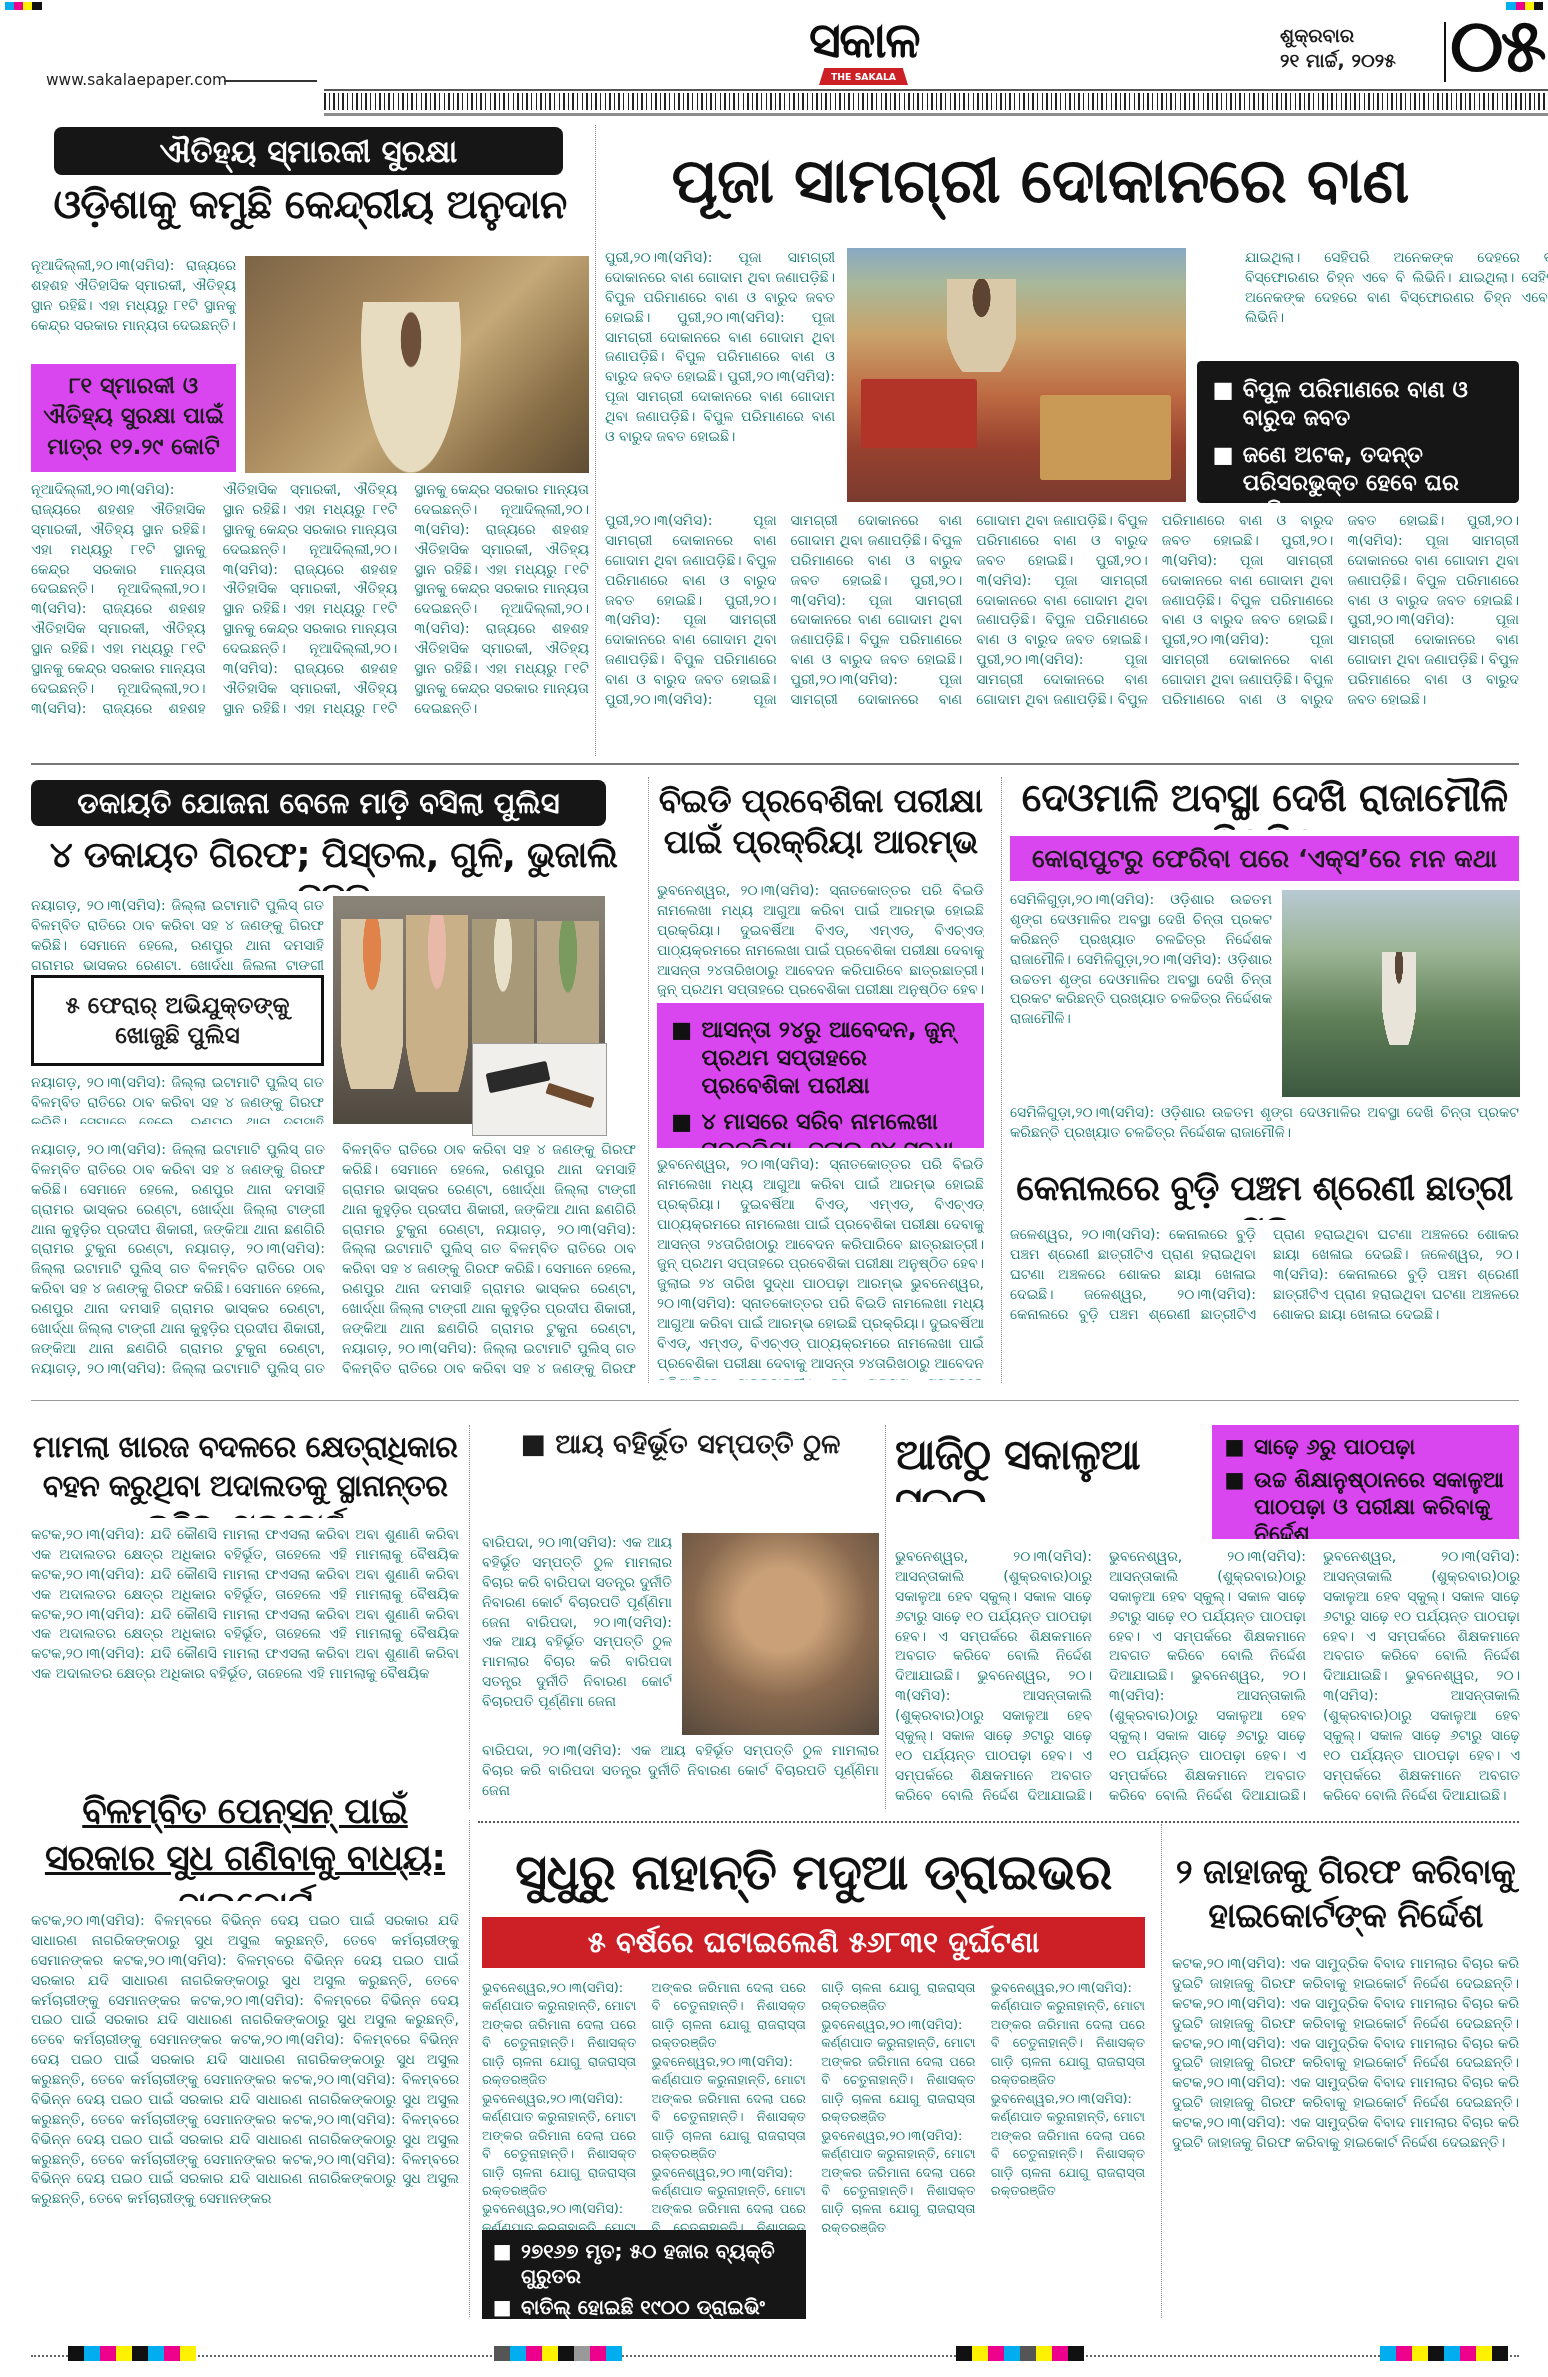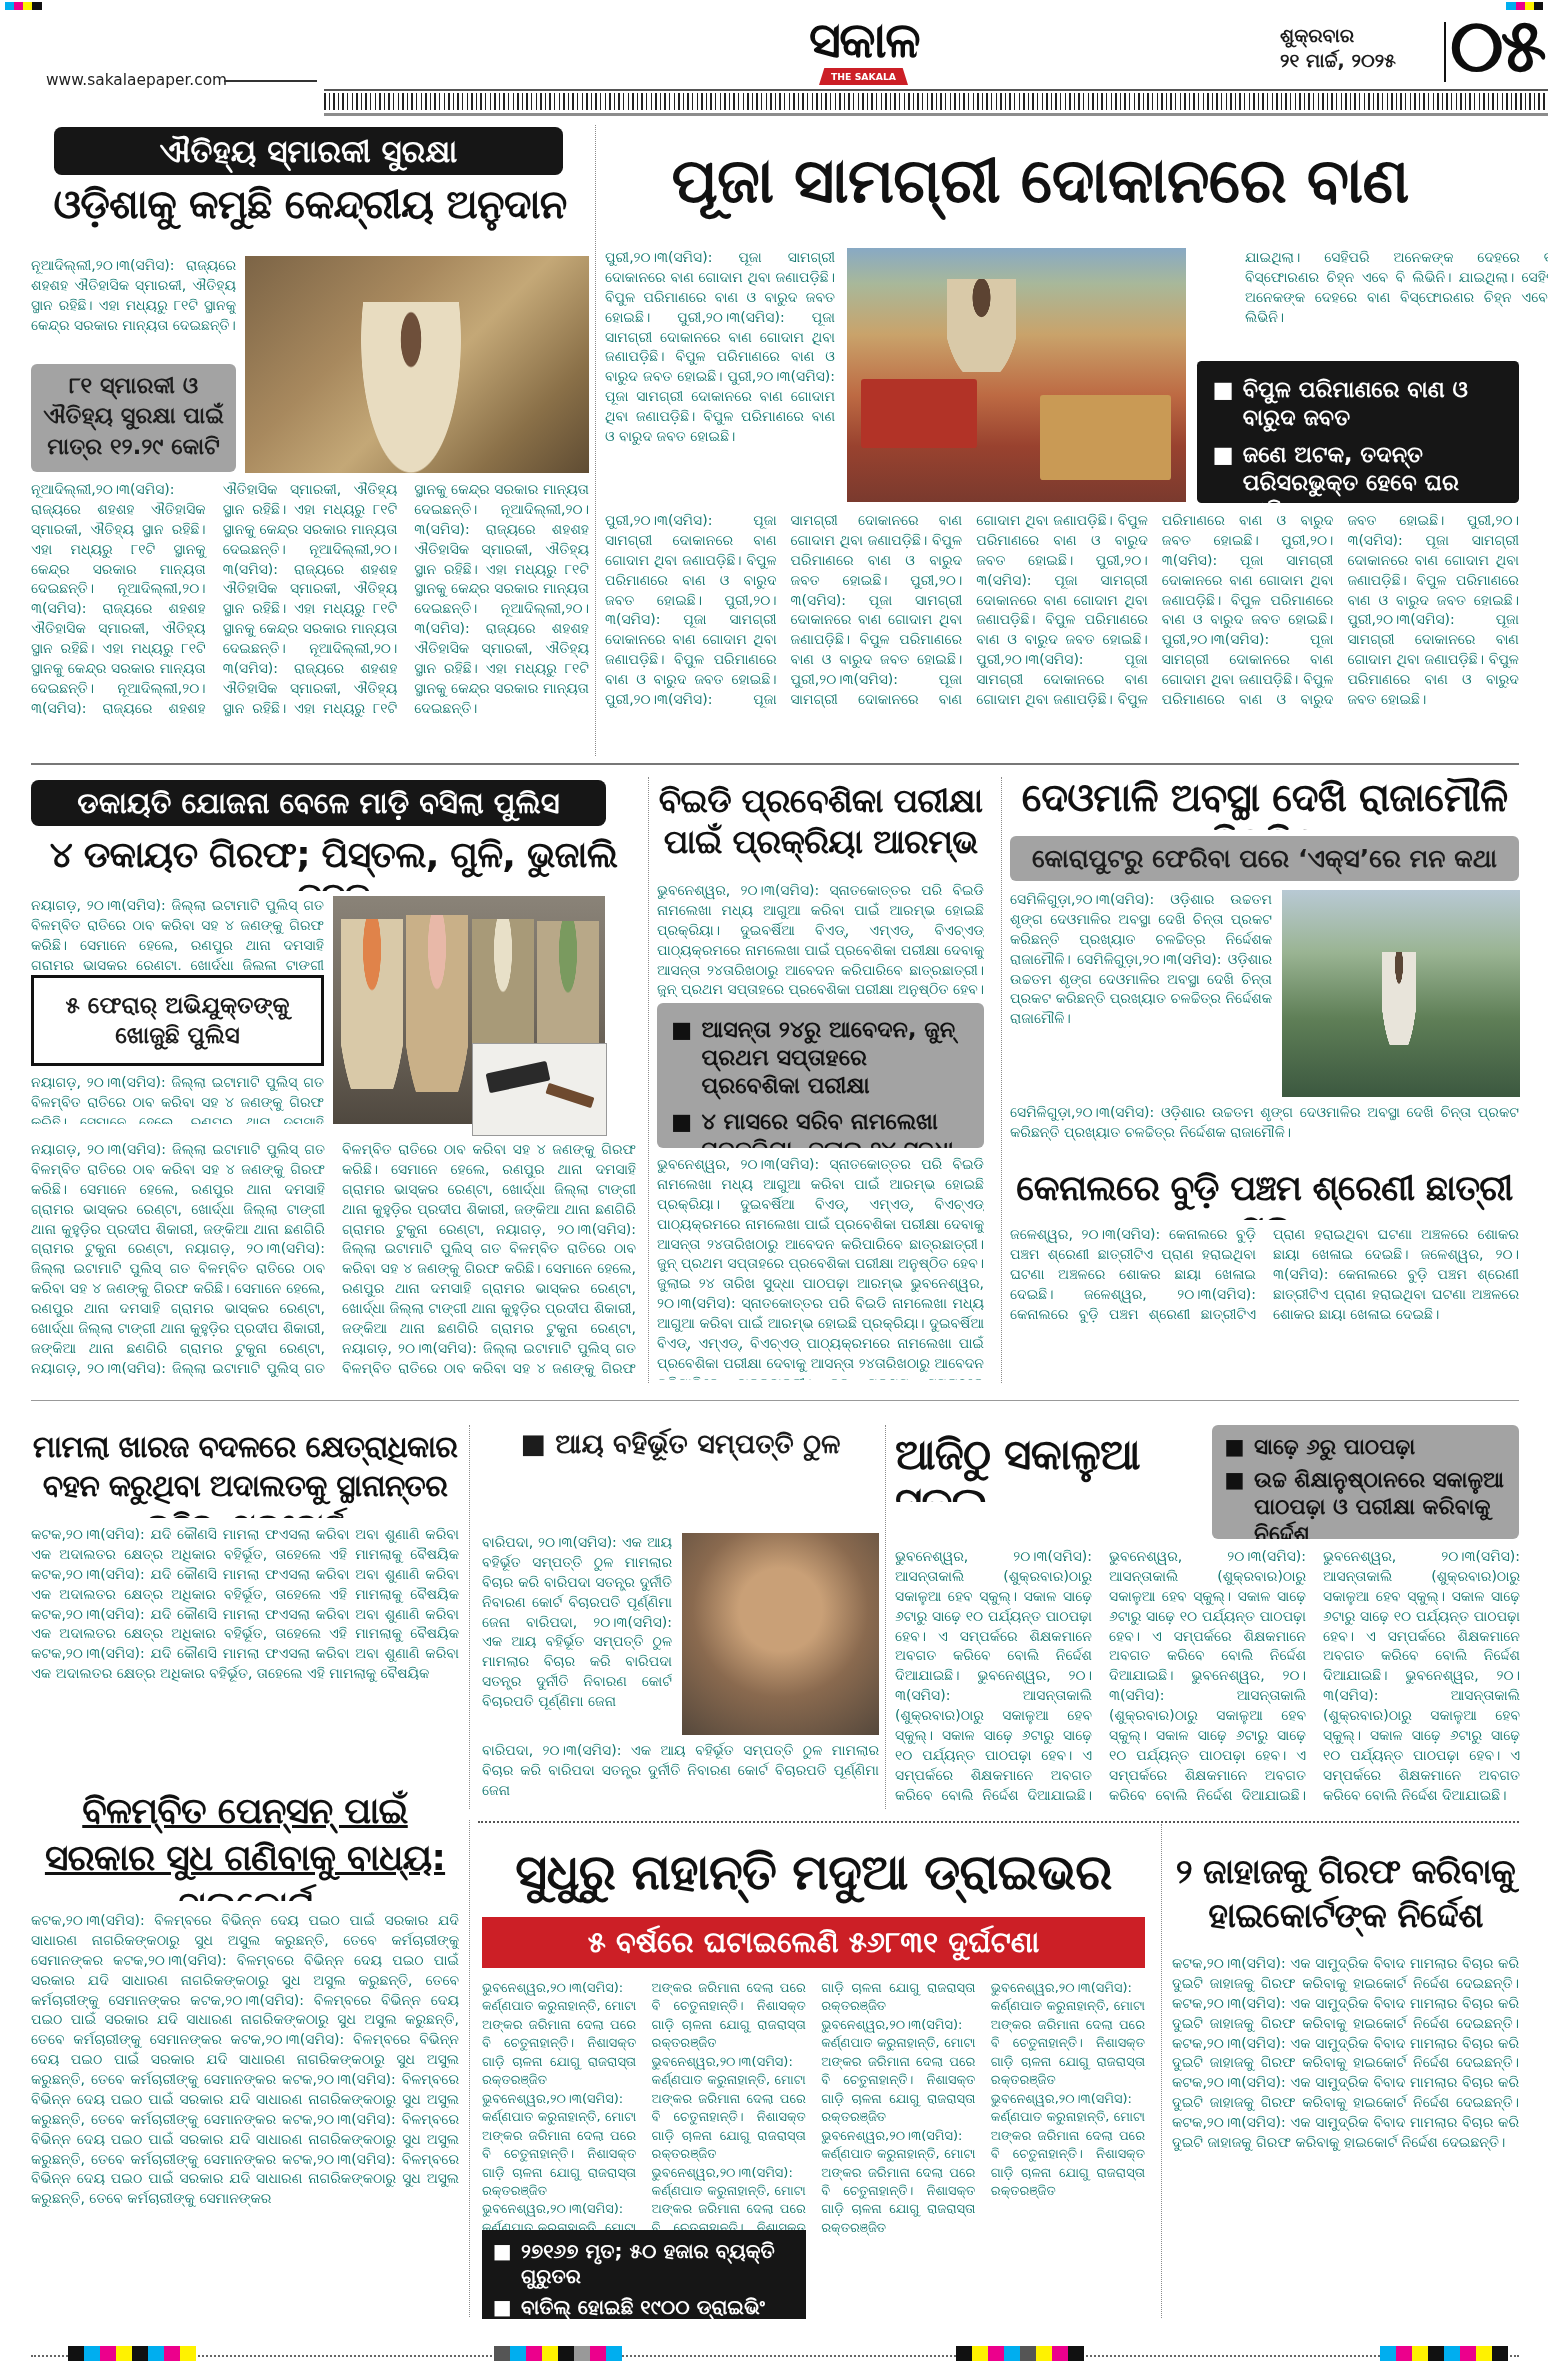--- a/index.html
+++ b/index.html
@@ -8,21 +8,21 @@
   .abs{position:absolute;}
   .hl{font-weight:bold;color:#111;line-height:1.14;letter-spacing:-0.8px;overflow:hidden;}
   .ctr{text-align:center;}
   .body-txt{font-size:14px;line-height:1.42;text-align:justify;color:#0f766e;overflow:hidden;}
   .cols2{column-count:2;column-gap:17px;}
   .cols3{column-count:3;column-gap:17px;}
   .cols4{column-count:4;column-gap:15.4px;}
   .cols5{column-count:5;column-gap:14px;}
   .kicker{background:#161616;color:#fff;font-weight:bold;border-radius:7.7px;
           display:flex;align-items:center;justify-content:center;overflow:hidden;}
-  .graybox{background:#a3a3a3;overflow:hidden;border-radius:6px;}
+  .graybox{background:#d946ef;overflow:hidden;}
   .blackbox{background:#161616;color:#fff;border-radius:4.6px;overflow:hidden;}
   .bullet-row{display:flex;gap:9.3px;align-items:flex-start;font-weight:bold;line-height:1.25;}
   .vsep{border-left:1.5px dotted #8a8a8a;width:0;}
   .hsep{background:#777;height:1.5px;}
   .photo{overflow:hidden;}
   .regbar{display:flex;gap:0;}
   .regbar div{width:16px;height:15.4px;}
   .rc{background:#00aeef;} .rm{background:#ec008c;} .ry{background:#fff200;} .rk{background:#111;}
   .rg1{background:#555;} .rg2{background:#999;}
   .barcode{background:repeating-linear-gradient(90deg,#222 0 1.5px,transparent 1.5px 4.6px);}

